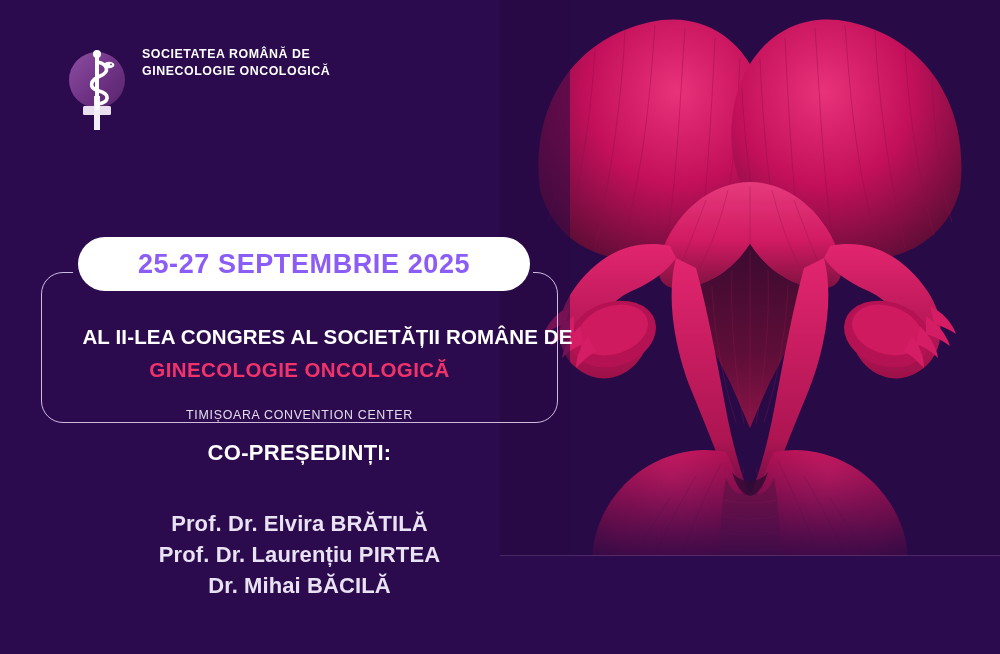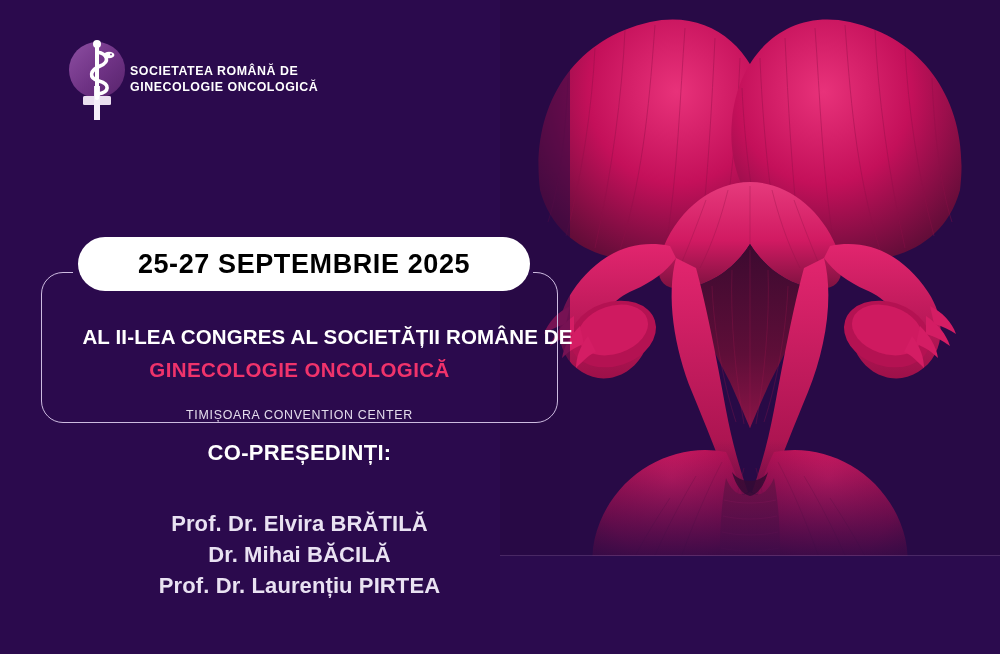--- a/index.html
+++ b/index.html
@@ -45,23 +45,23 @@
     top: 555px;
     width: 500px;
     height: 1px;
     background: rgba(190,150,215,0.22);
   }
 
   
   .logo-wrap {
     position: absolute;
     left: 64px;
-    top: 36px;
+    top: 46px;
     display: flex;
-    align-items: center;
+    gap: 12px;
   }
   .logo-mark { width: 66px; height: 86px; display: block; }
   .logo-text {
     color: #ffffff;
     font-size: 12.4px;
     font-weight: 700;
     letter-spacing: 0.55px;
     line-height: 16.5px;
     white-space: nowrap;
   }
@@ -93,21 +93,21 @@
     top: 237px;
     width: 452px;
     height: 54px;
     background: #ffffff;
     border-radius: 27px;
     display: flex;
     align-items: center;
     justify-content: center;
   }
   .date-pill span {
-    color: #000000;
+    color: #8b5cf6;
     font-size: 27px;
     font-weight: 700;
     letter-spacing: 0.6px;
     white-space: nowrap;
   }
 
   .congress-title {
     position: absolute;
     left: 41px;
     top: 325px;
@@ -409,17 +409,17 @@
   <div class="congress-title">AL II-LEA CONGRES AL SOCIETĂȚII ROMÂNE DE</div>
   <div class="congress-sub">GINECOLOGIE ONCOLOGICĂ</div>
 
   <div class="venue">
     <span class="label">TIMIȘOARA CONVENTION CENTER</span>
   </div>
 
   <div class="copres-heading">CO-PREȘEDINȚI:</div>
   <div class="copres-list">
     <div>Prof. Dr. Elvira BRĂTILĂ</div>
+    <div>Prof. Dr. Laurențiu PIRTEA</div>
     <div>Dr. Mihai BĂCILĂ</div>
-    <div>Prof. Dr. Laurențiu PIRTEA</div>
   </div>
 
 </div>
 
 </body></html>

